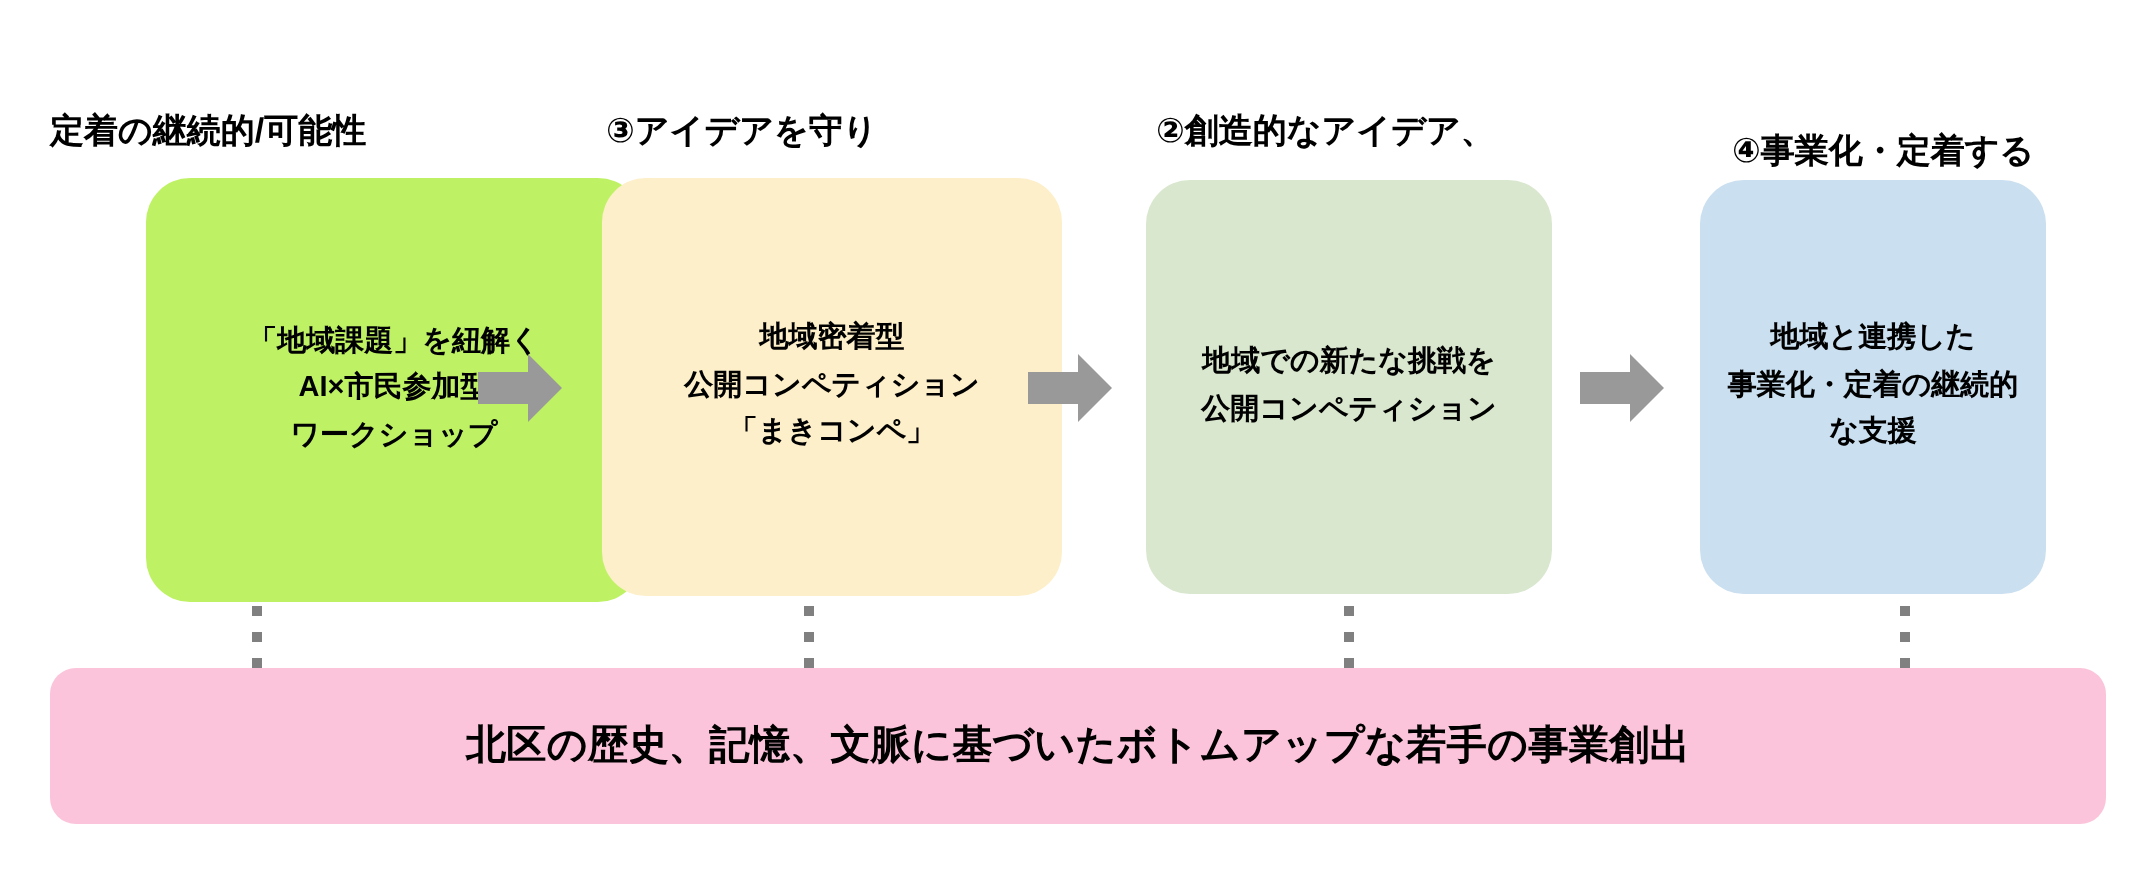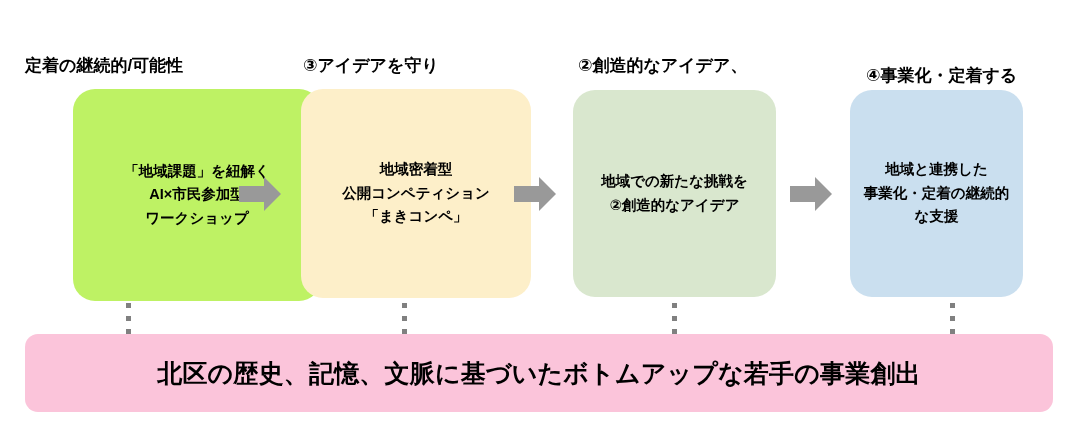--- a/index.html
+++ b/index.html
@@ -106,21 +106,21 @@
     width: 1028px;
     height: 78px;
     background: #fbc4da;
     border-radius: 13px;
     display: flex;
     align-items: center;
     justify-content: center;
     box-sizing: border-box;
   }
   .summary-bar .summary-text {
-    font-size: 25px;
+    font-size: 20px;
     font-weight: bold;
     color: #000000;
     text-align: center;
     letter-spacing: 0.2px;
     line-height: 1.3;
   }
 </style>
 </head>
 <body>
 
@@ -147,21 +147,21 @@
 AI×市民参加型
 ワークショップ</span>
   </div>
   <div class="step-box box-2">
     <span class="box-text">地域密着型
 公開コンペティション
 「まきコンペ」</span>
   </div>
   <div class="step-box box-3">
     <span class="box-text">地域での新たな挑戦を
-②創造的なアイデア</span>
+公開コンペティション</span>
   </div>
   <div class="step-box box-4">
     <span class="box-text">地域と連携した
 事業化・定着の継続的
 な支援</span>
   </div>
 
   <div class="arrow arrow-1">
     <svg viewBox="0 0 42 34" xmlns="http://www.w3.org/2000/svg" aria-hidden="true">
       <polygon points="0,9 25,9 25,0 42,17 25,34 25,25 0,25" fill="#999999"></polygon>

